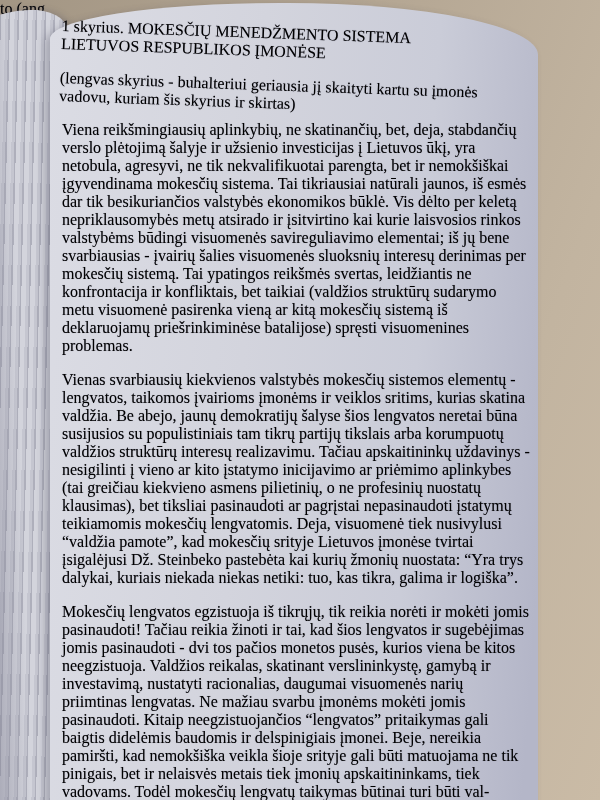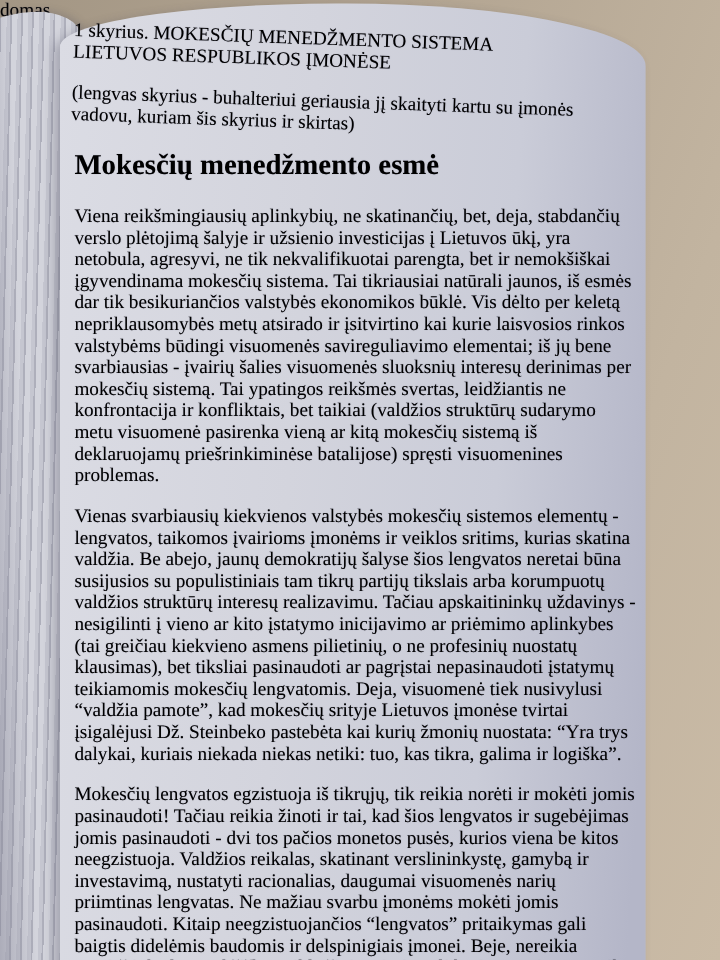--- a/index.html
+++ b/index.html
@@ -98,35 +98,33 @@
           <span class="chapter-num">1 skyrius.</span>
           <span class="chapter-title">
             <span>MOKESČIŲ MENEDŽMENTO SISTEMA</span><br>
             <span>LIETUVOS RESPUBLIKOS ĮMONĖSE</span>
           </span>
         </div>
         <div class="rule rule-bottom"></div>
         <p class="subtitle">(lengvas skyrius - buhalteriui geriausia jį skaityti kartu su įmonės vadovu, kuriam šis skyrius ir skirtas)</p>
       </div>
 
-      <h2 class="section-heading">Mokesčių  menedžmento  esmė</h2>
 
       <div class="body-text" id="body-paragraphs">
           <p class="para"><span>Viena reikšmingiausių aplinkybių, ne skatinančių, bet, deja, stabdančių verslo plėtojimą šalyje ir užsienio investicijas į Lietuvos ūkį, yra netobula, agresyvi, ne tik nekvalifikuotai parengta, bet ir nemokšiškai įgyvendinama mokesčių sistema. Tai tikriausiai natūrali jaunos, iš esmės dar tik besikuriančios valstybės ekonomikos būklė. Vis dėlto per keletą nepriklausomybės metų atsirado ir įsitvirtino kai kurie laisvosios rinkos valstybėms būdingi visuomenės savireguliavimo elementai; iš jų bene svarbiausias - įvairių šalies visuomenės sluoksnių interesų derinimas per mokesčių sistemą. Tai ypatingos reikšmės svertas, leidžiantis ne konfrontacija ir konfliktais, bet taikiai (valdžios struktūrų sudarymo metu visuomenė pasirenka vieną ar kitą mokesčių sistemą iš deklaruojamų priešrinkiminėse batalijose) spręsti visuomenines problemas.</span></p>
           <p class="para"><span>Vienas svarbiausių kiekvienos valstybės mokesčių sistemos elementų - lengvatos, taikomos įvairioms įmonėms ir veiklos sritims, kurias skatina valdžia. Be abejo, jaunų demokratijų šalyse šios lengvatos neretai būna susijusios su populistiniais tam tikrų partijų tikslais arba korumpuotų valdžios struktūrų interesų realizavimu. Tačiau apskaitininkų uždavinys - nesigilinti į vieno ar kito įstatymo inicijavimo ar priėmimo aplinkybes (tai greičiau kiekvieno asmens pilietinių, o ne profesinių nuostatų klausimas), bet tiksliai pasinaudoti ar pagrįstai nepasinaudoti įstatymų teikiamomis mokesčių lengvatomis. Deja, visuomenė tiek nusivylusi “valdžia pamote”, kad mokesčių srityje Lietuvos įmonėse tvirtai įsigalėjusi Dž. Steinbeko pastebėta kai kurių žmonių nuostata: “Yra trys dalykai, kuriais niekada niekas netiki: tuo, kas tikra, galima ir logiška”.</span></p>
           <p class="para"><span>Mokesčių lengvatos egzistuoja iš tikrųjų, tik reikia norėti ir mokėti jomis pasinaudoti! Tačiau reikia žinoti ir tai, kad </span><span class="b i">šios lengvatos ir sugebėjimas jomis pasinaudoti - dvi tos pačios monetos pusės</span><span>, kurios viena be kitos neegzistuoja. Valdžios reikalas, skatinant verslininkystę, gamybą ir investavimą, nustatyti racionalias, daugumai visuomenės narių priimtinas lengvatas. Ne mažiau svarbu įmonėms mokėti jomis pasinaudoti. Kitaip neegzistuojančios “lengvatos” pritaikymas gali baigtis didelėmis baudomis ir delspinigiais įmonei. Beje, nereikia pamiršti, kad nemokšiška veikla šioje srityje gali būti matuojama ne tik pinigais, bet ir nelaisvės metais tiek įmonių apskaitininkams, tiek vadovams. Todėl mokesčių lengvatų taikymas būtinai turi būti val-</span></p>
         </div>
     </div>
   </div>
 
   <div class="gutter"></div>
 
   <div class="right-page">
     <div class="fragments" id="fragments">
-        <div class="frag-line regular">domas,</div>
         <div class="frag-line italic">to (ang</div>
         <div class="frag-line regular">Juk šiu</div>
         <div class="frag-line italic">mą pa</div>
         <div class="frag-line regular">skaita.</div>
         <div class="frag-line bold">gebėji</div>
         <div class="frag-line bold">priemo</div>
         <div class="frag-line bold">skaitin</div>
         <div class="frag-line regular">į tą sva</div>
         <div class="frag-line bold-italic">bet p</div>
         <div class="frag-line italic">vadova</div>

